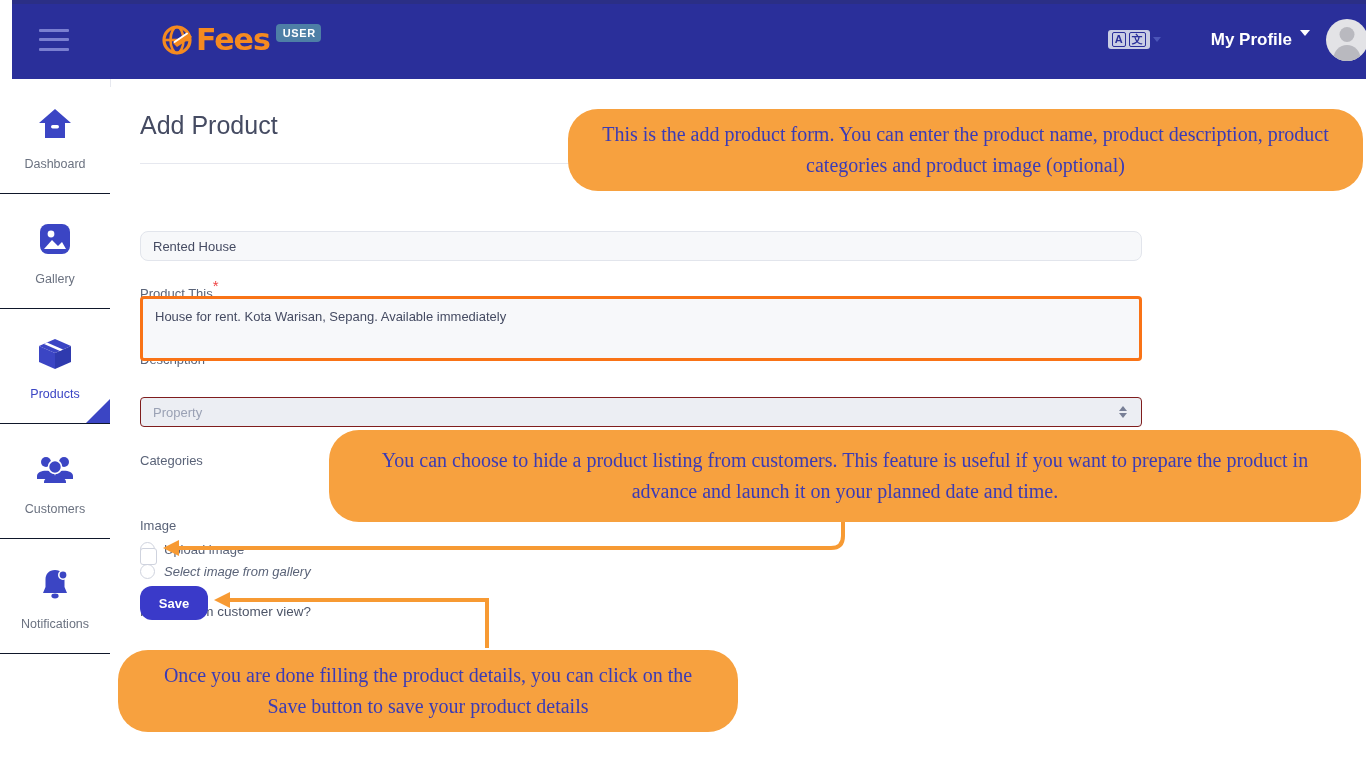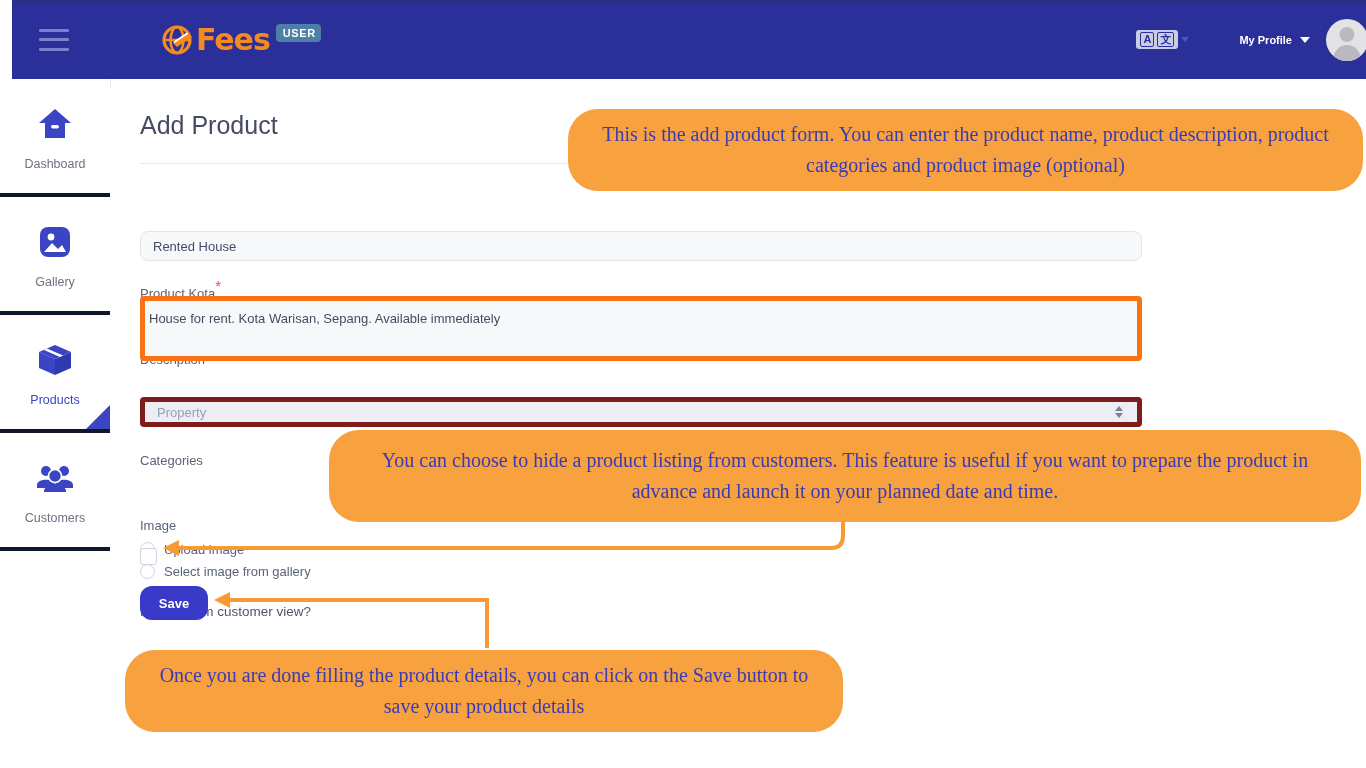--- a/index.html
+++ b/index.html
@@ -48,21 +48,21 @@
   }
   .lang-box b{
     display:inline-block;border:1.4px solid #2a2f9a;color:#2a2f9a;
     font-size:11px;line-height:11px;font-weight:bold;padding:1px 2px;border-radius:2px;
   }
   .lang-caret{
     width:0;height:0;border-left:4px solid transparent;border-right:4px solid transparent;
     border-top:5px solid #4b55b8;margin-left:3px;
   }
   .profile{
-    display:flex;align-items:center;color:#ffffff;font-size:11px;font-weight:bold;
+    display:flex;color:#ffffff;font-size:17px;font-weight:bold;
     cursor:pointer;margin-right:16px;
   }
   .profile .caret{
     width:0;height:0;border-left:5px solid transparent;border-right:5px solid transparent;
     border-top:6px solid #ffffff;margin-left:8px;
   }
   .avatar{
     width:42px;height:42px;border-radius:50%;background:#e3e3e6;margin-right:10px;
     position:relative;overflow:hidden;
   }
@@ -70,21 +70,21 @@
     width:15px;height:15px;border-radius:50%;background:#b9b9bf;}
   .avatar:after{content:"";position:absolute;left:50%;top:26px;transform:translateX(-50%);
     width:27px;height:20px;border-radius:14px 14px 0 0;background:#b9b9bf;}
 
   
   .sidebar{
     position:absolute;left:0;top:79px;width:110px;height:689px;
     background:#ffffff;border-right:1px solid #e6e8ef;
   }
   .side-item{
-    position:relative;height:114px;border-bottom:4px solid #0f172a;
+    position:relative;height:114px;border-bottom:1px solid #0f172a;
     display:flex;flex-direction:column;align-items:center;justify-content:center;
     cursor:pointer;background:#ffffff;
   }
   .side-icon{height:46px;display:flex;align-items:center;justify-content:center;}
   .side-label{
     margin-top:10px;font-size:12.5px;color:#6b7280;
   }
   .side-item.active .side-label{color:#3b45c4;}
   .corner-tri{
     position:absolute;right:0;bottom:0;width:0;height:0;
@@ -104,26 +104,26 @@
   .field-label{
     position:absolute;font-size:13px;color:#5a6378;
   }
   .req{color:#ef4444;font-size:15px;line-height:0;vertical-align:top;}
   .txt-input{
     position:absolute;background:#f7f8fa;border:1px solid #e2e5ec;border-radius:8px;
     font-family:"Liberation Sans",sans-serif;font-size:13px;color:#454b62;
     padding:0 12px;box-sizing:border-box;outline:none;
   }
   .txt-area{
-    position:absolute;background:#f7f8fa;border:5px solid #f97316;border-radius:4px;
+    position:absolute;background:#f7f8fa;border:3px solid #f97316;border-radius:4px;
     font-family:"Liberation Sans",sans-serif;font-size:13px;color:#454b62;
-    padding:9px 4px;box-sizing:border-box;outline:none;resize:none;line-height:1.4;
+    padding:9px 12px;box-sizing:border-box;outline:none;resize:none;line-height:1.4;
   }
   .select-box{
-    position:absolute;background:#eceef3;border:5px solid #7f1d1d;border-radius:4px;
+    position:absolute;background:#eceef3;border:1px solid #7f1d1d;border-radius:4px;
     box-sizing:border-box;display:flex;align-items:center;padding:0 12px;
     font-size:13px;color:#9aa1b4;cursor:pointer;
   }
   .select-caret{
     position:absolute;right:14px;top:50%;transform:translateY(-50%);
     display:flex;flex-direction:column;gap:2px;align-items:center;
   }
   .select-caret i{display:block;width:0;height:0;border-left:4px solid transparent;border-right:4px solid transparent;}
   .select-caret i.up{border-bottom:5px solid #787f96;}
   .select-caret i.dn{border-top:5px solid #787f96;}
@@ -240,29 +240,39 @@
           <path d="M1 22 C1 15 19 15 19 22 V25 H1 Z" fill="#3b45c4"></path>
           <path d="M19 22 C19 15 37 15 37 22 V25 H19 Z" fill="#3b45c4"></path>
           <circle cx="19" cy="13" r="6.5" fill="#3b45c4" stroke="#ffffff" stroke-width="1.6"></circle>
           <path d="M8 28 C8 20 30 20 30 28 V29 H8 Z" fill="#3b45c4"></path>
         </svg>
       </span>
       <span class="side-label">Customers</span>
     </div>
 
 
+    <div class="side-item">
+      <span class="side-icon">
+        <svg width="34" height="34" viewBox="0 0 34 34">
+          <path d="M17 3 C11 3 7.5 7 7.5 12.5 V20 L5 26 H29 L26.5 20 V12.5 C26.5 7 23 3 17 3 Z" fill="#3b45c4"></path>
+          <ellipse cx="17" cy="29" rx="3.6" ry="2.4" fill="#3b45c4"></ellipse>
+          <circle cx="25" cy="8" r="4.2" fill="#3b45c4" stroke="#ffffff" stroke-width="1.6"></circle>
+        </svg>
+      </span>
+      <span class="side-label">Notifications</span>
+    </div>
   </div>
 
   <div class="main">
 
     <div class="page-title">Add Product</div>
     <div class="title-rule"></div>
 
     <div class="field-label" style="left:30px;top:199px;">
-      <span>Product Kota</span><sup class="req">*</sup>
+      <span>Product This</span><sup class="req">*</sup>
     </div>
     <input class="txt-input" style="left: 30px; width: 1002px; height: 30px; top: 144px;" id="pname" value="Rented House" placeholder="Product Name">
 
     <div class="field-label" style="left:30px;top:265px;">Description</div>
     <textarea class="txt-area" style="left: 30px; top: 209px; width: 1002px; height: 65px;" id="pdesc" placeholder="Description">House for rent. Kota Warisan, Sepang. Available immediately</textarea>
 
     <div class="field-label" style="left:30px;top:366px;">Categories</div>
     <div class="select-box" style="left:30px;top:310px;width:1002px;height:30px;">
       <span>Property</span>
       <span class="select-caret">
@@ -270,21 +280,21 @@
           <i class="dn"></i>
       </span>
     </div>
 
     <div class="field-label" style="left:30px;top:431px;">Image</div>
 
     <div class="radio-row" style="left:30px;top:455px;">
       <span class="radio-dot"></span>
       <span class="radio-text">Upload image</span>
     </div>
-    <div class="radio-row" style="left:30px;top:477px;">
+    <div class="radio-row" style="left:30px;top:477px;font-style:italic;">
       <span class="radio-dot"></span>
       <span class="radio-text">Select image from gallery</span>
     </div>
 
     <div class="field-label" style="left:30px;top:517px;font-size:13.5px;color:#4d5568;">Hidden from customer view?</div>
     <div class="chk" style="left:30px;top:461px;top:461px;"></div>
 
     <button class="save-btn" style="left:30px;top:499px;width:68px;height:34px;">Save</button>
   </div>
 
@@ -294,15 +304,15 @@
     <polygon points="163,548 179,540 179,556" fill="#f79a33"></polygon>
 
     <path d="M487 648 L487 600 L222 600" fill="none" stroke="#f79a33" stroke-width="4"></path>
     <polygon points="214,600 230,592 230,608" fill="#f79a33"></polygon>
   </svg>
 
   <div class="callout" style="left:568px;top:109px;width:795px;height:82px;">This is the add product form. You can enter the product name, product description, product categories and product image (optional)</div>
 
   <div class="callout" style="left:329px;top:430px;width:1032px;height:92px;">You can choose to hide a product listing from customers. This feature is useful if you want to prepare the product in advance and launch it on your planned date and time.</div>
 
-  <div class="callout" style="left:125px;top:650px;width:718px;height:82px;">Once you are done filling the product details, you can click on the Save button to save your product details</div>
+  <div class="callout" style="left:118px;top:650px;width:620px;height:82px;">Once you are done filling the product details, you can click on the Save button to save your product details</div>
 
 </div>
 
 </body></html>

